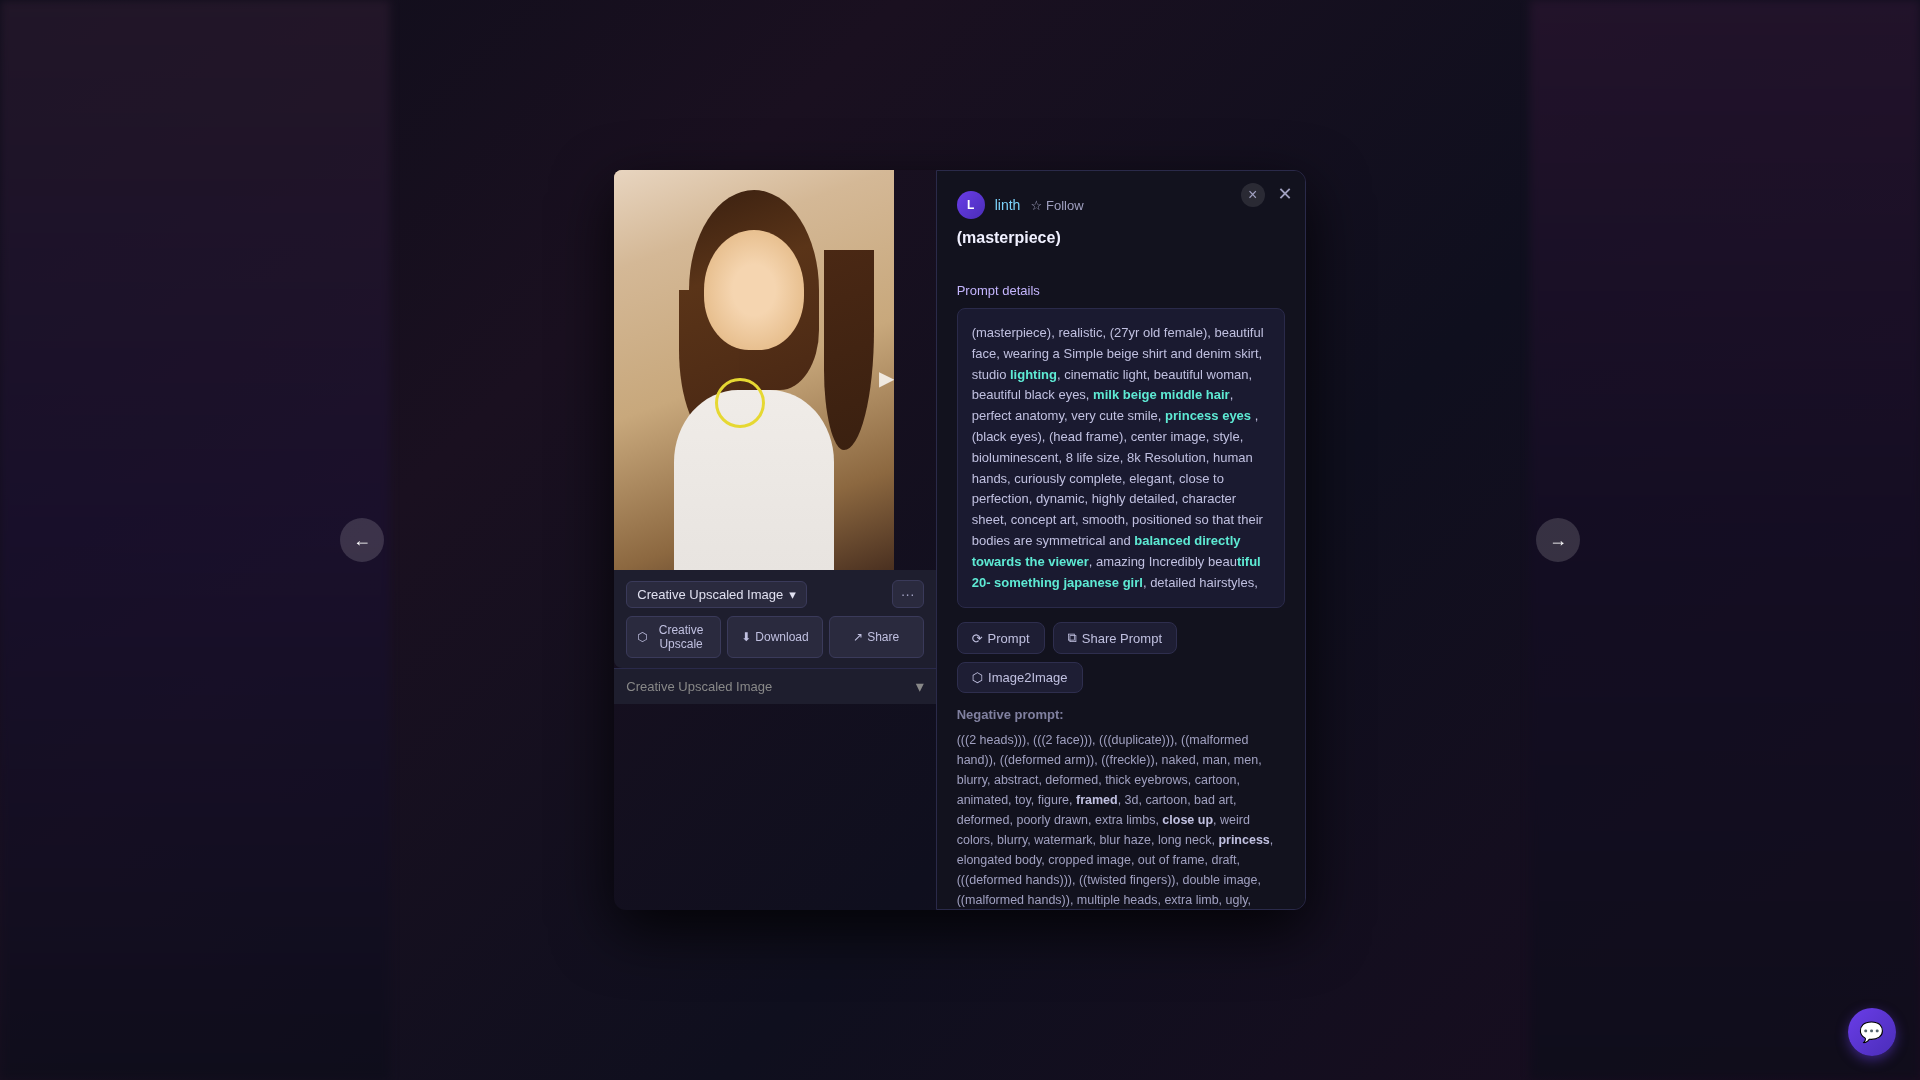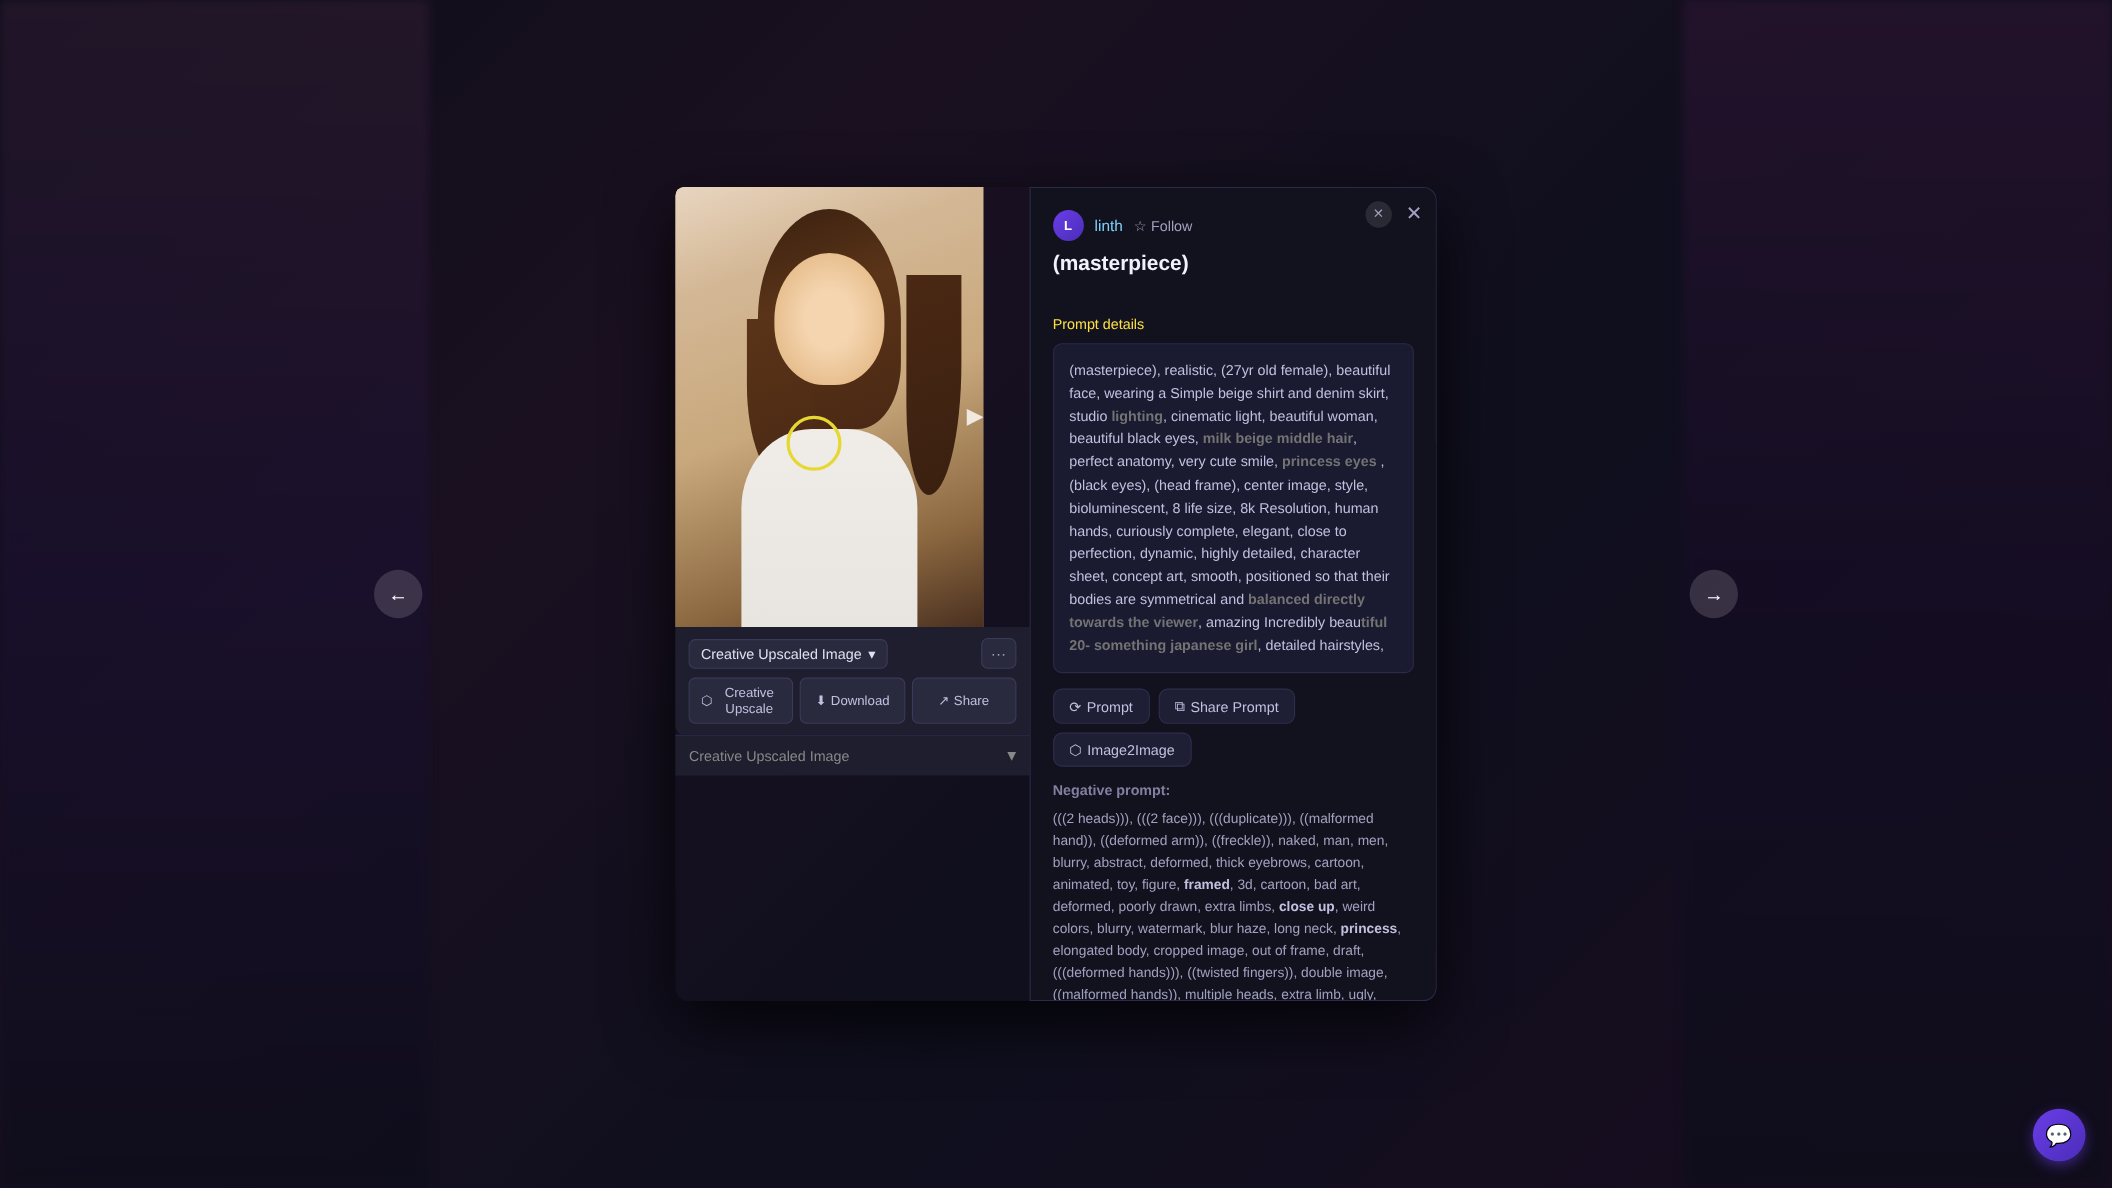--- a/index.html
+++ b/index.html
@@ -310,27 +310,27 @@
       gap: 4px;
       color: #a0a0c0;
       font-size: 13px;
       background: none;
       border: none;
       cursor: pointer;
     }
 
     .title {
       color: #f0f0ff;
-      font-size: 19px;
+      font-size: 16px;
       font-weight: 600;
       margin-bottom: 14px;
     }
 
     .section-label {
-      color: #fde047;
+      color: #c4b5fd;
       font-size: 13px;
       margin-bottom: 10px;
       font-weight: 500;
       margin-top: 36px;
     }
 
     .prompt-box {
       background: #1a1a30;
       border: 1px solid #2a2a4a;
       border-radius: 8px;
@@ -339,21 +339,21 @@
     }
 
     .prompt-text {
       color: #c0c0e0;
       font-size: 13px;
       line-height: 1.6;
     }
 
     .prompt-text strong, .prompt-text b {
       font-weight: 700;
-      color: #737373;
+      color: #5eead4;
     }
 
     .action-row {
       display: flex;
       gap: 8px;
       margin-bottom: 14px;
       flex-wrap: wrap;
     }
 
     .prompt-action-btn {

